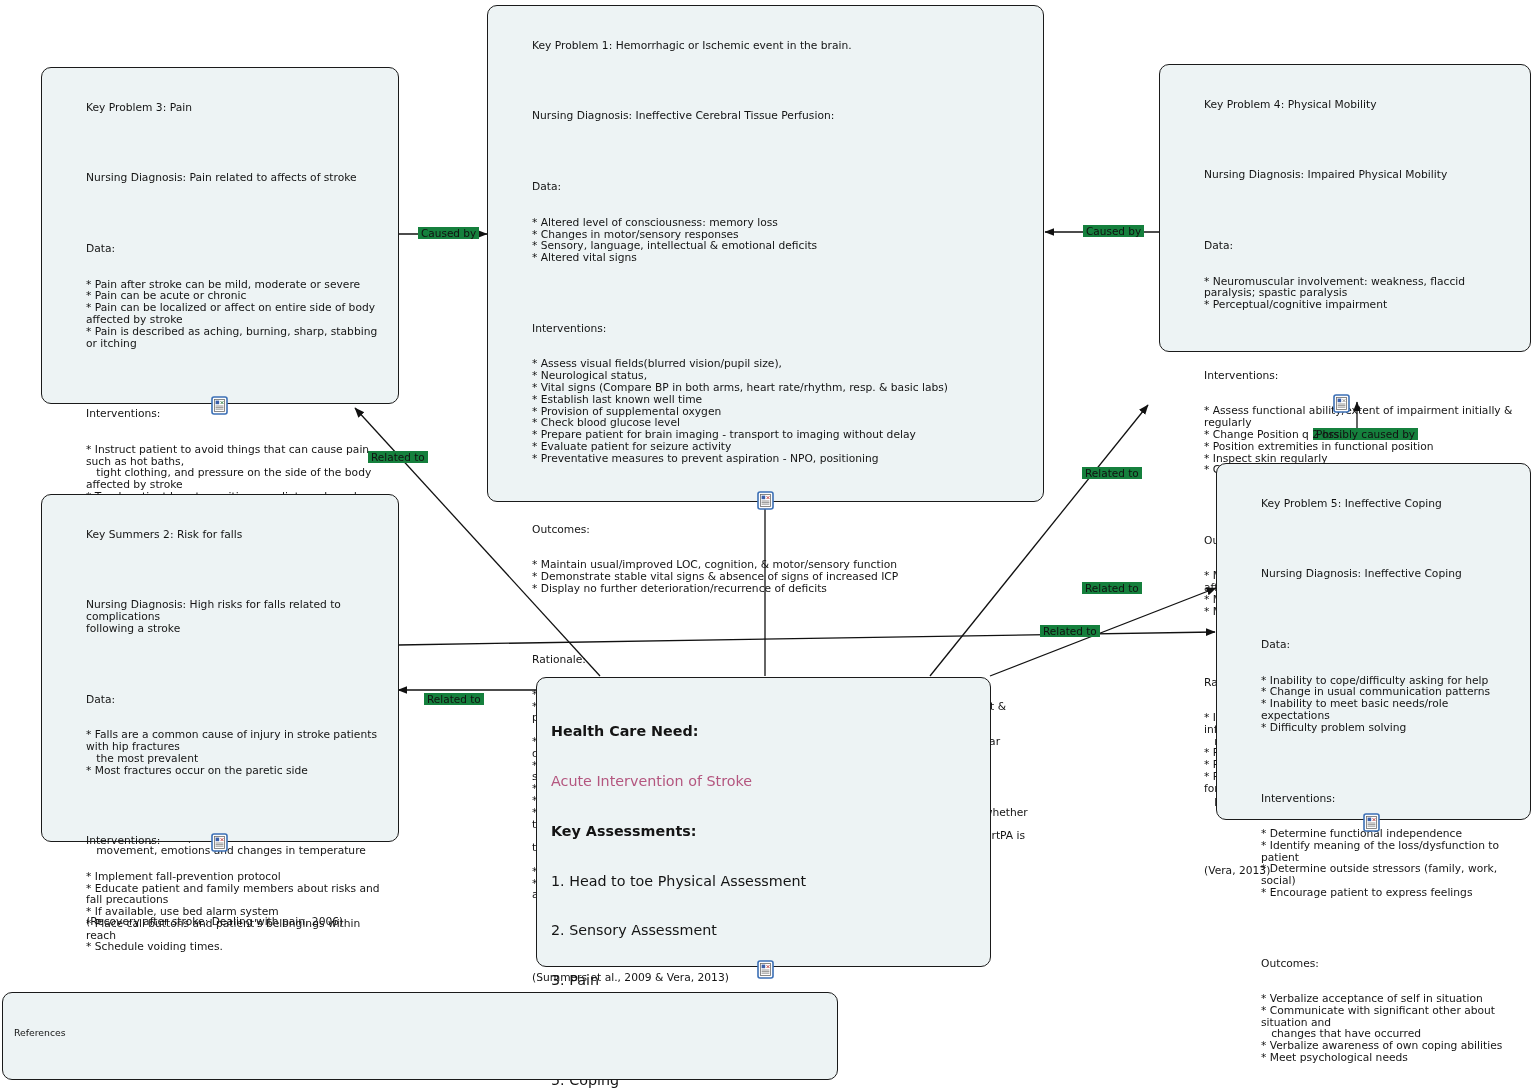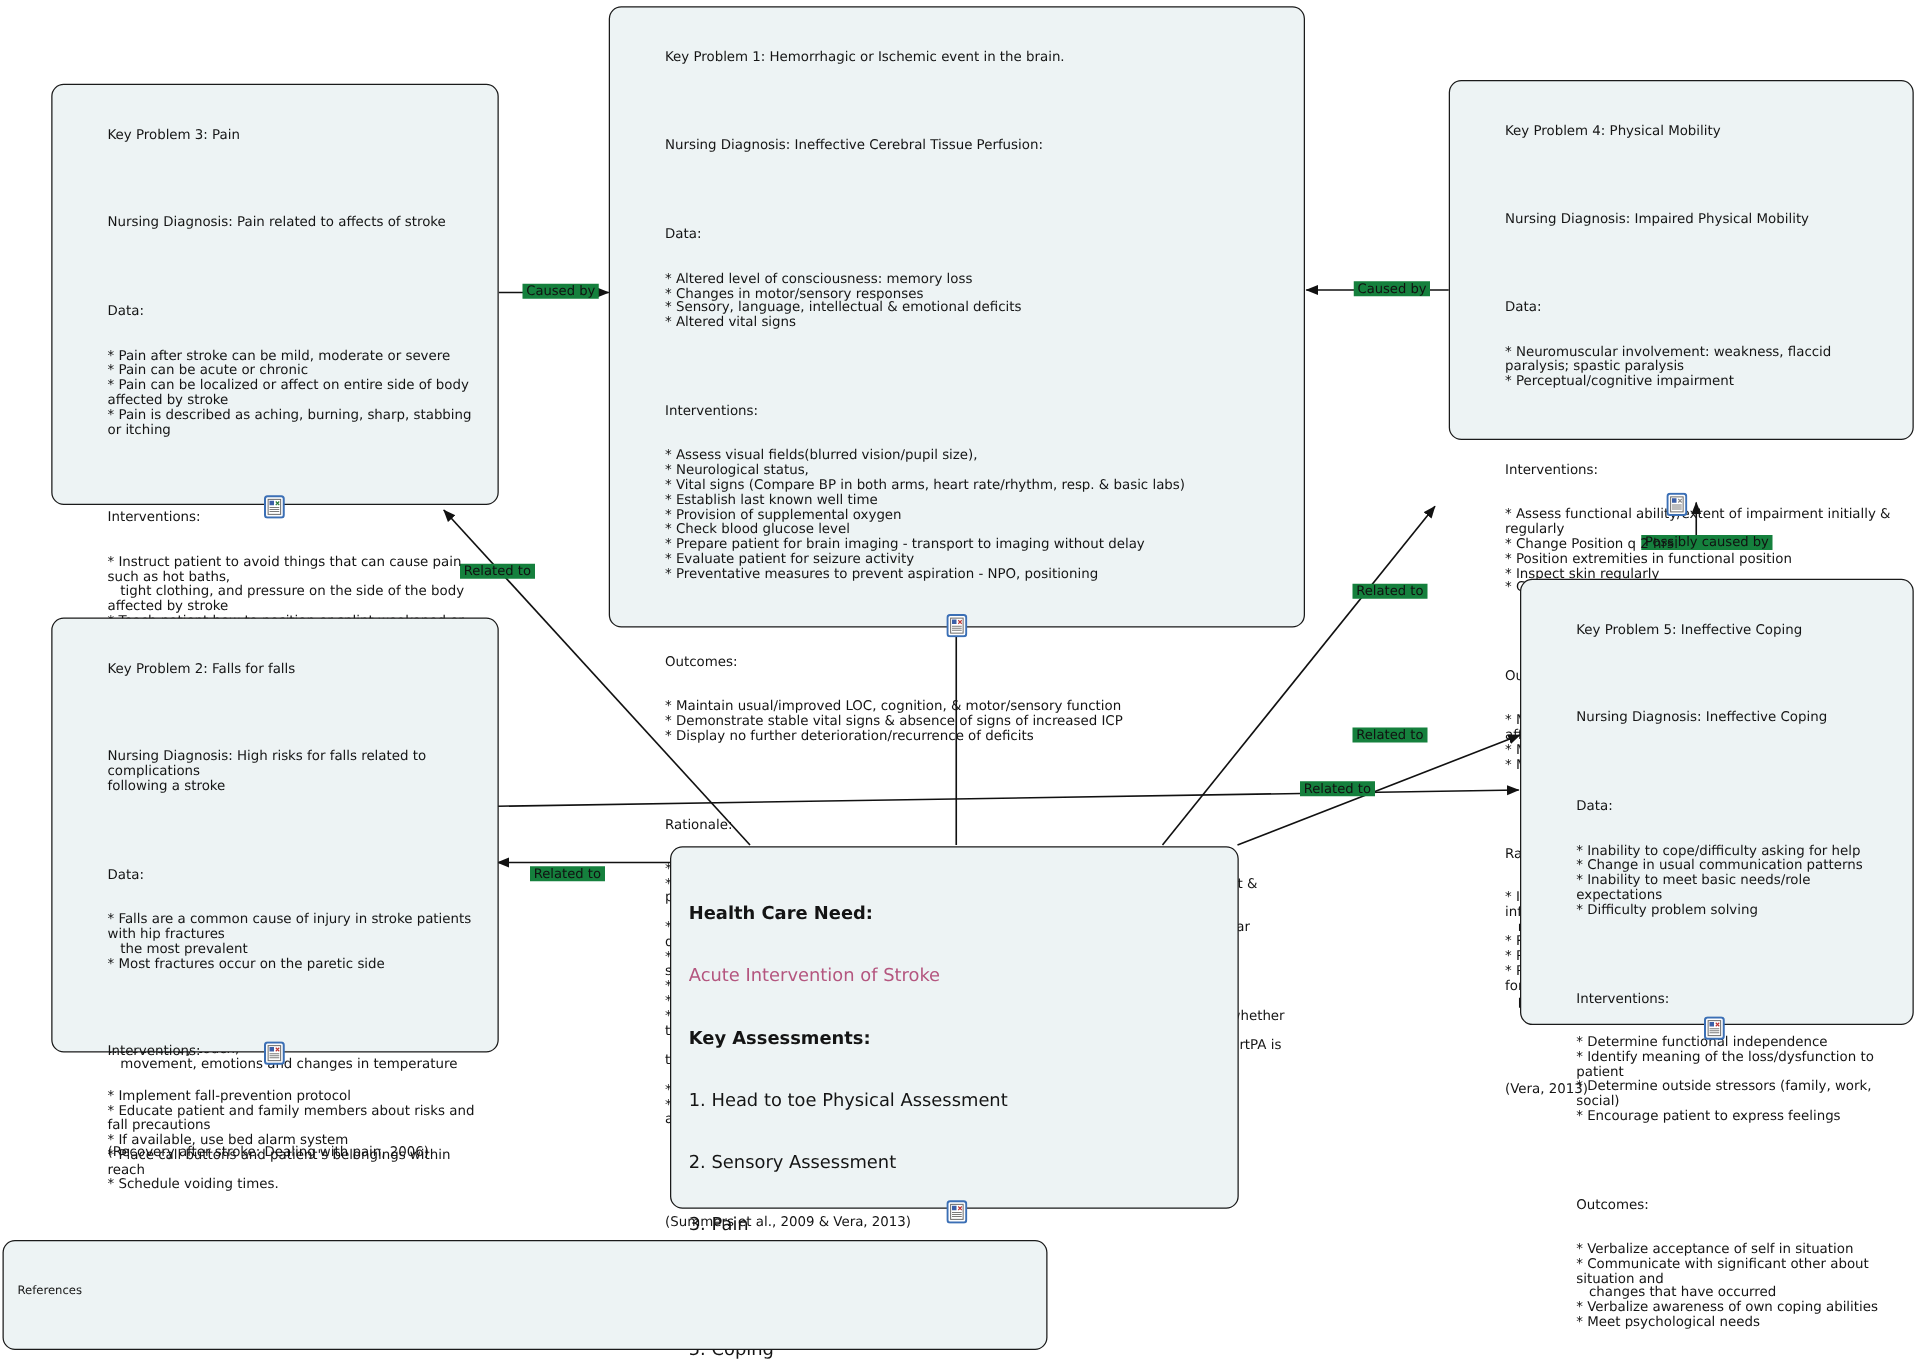--- a/index.html
+++ b/index.html
@@ -171,21 +171,21 @@
     <div class="blk">Rationale</div>
     <div class="blk">* Local pain after stroke is felt in the joints and often the result of unusual
    positioning of a joint due to spasticity, muscle tightness or stiffness.
 * Central pain is constant, moderate or sever, and worsened by touch,
    movement, emotions and changes in temperature</div>
     <div class="blk" style="height:11.8px;"></div>
     <div class="blk">(Recovery after stroke: Dealing with pain, 2006)</div>
   </div>
 
   <div class="box kp" id="kp2" style="left:41px;top:494px;width:358px;height:348px;">
-    <div class="blk">Key Problem 2: Falls for falls</div>
+    <div class="blk">Key Summers 2: Risk for falls</div>
     <div class="blk" style="height:11.8px;"></div>
     <div class="blk">Nursing Diagnosis: High risks for falls related to complications
 following a stroke</div>
     <div class="blk" style="height:11.8px;"></div>
     <div class="blk">Data:</div>
     <div class="blk">* Falls are a common cause of injury in stroke patients with hip fractures
    the most prevalent
 * Most fractures occur on the paretic side</div>
     <div class="blk" style="height:11.8px;"></div>
     <div class="blk">Interventions:</div>

